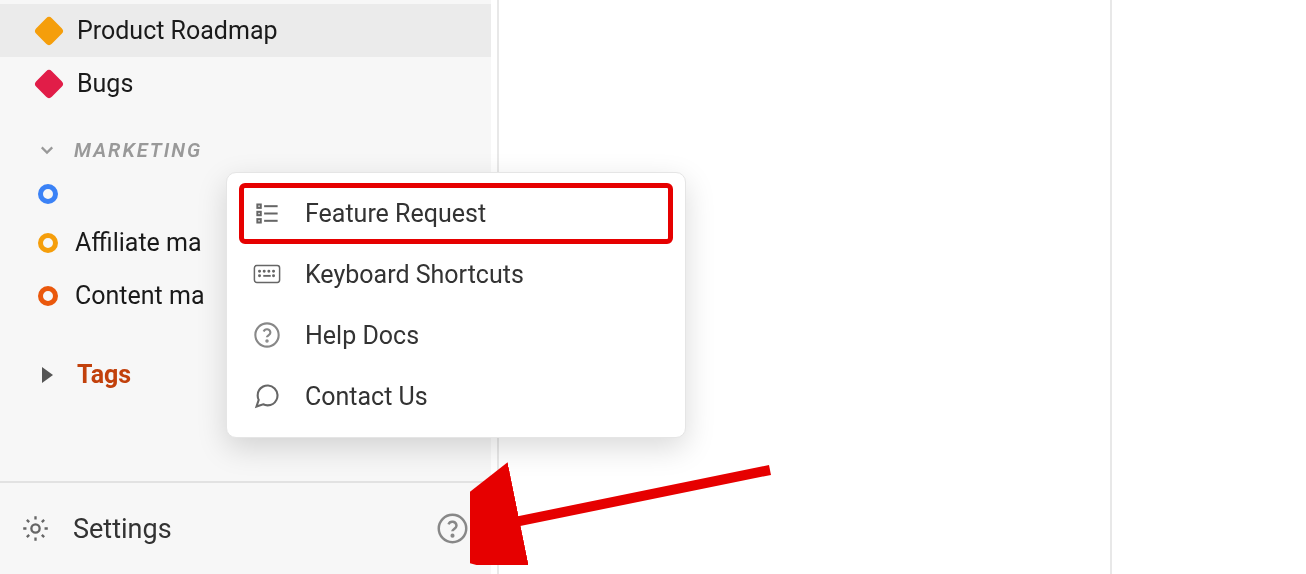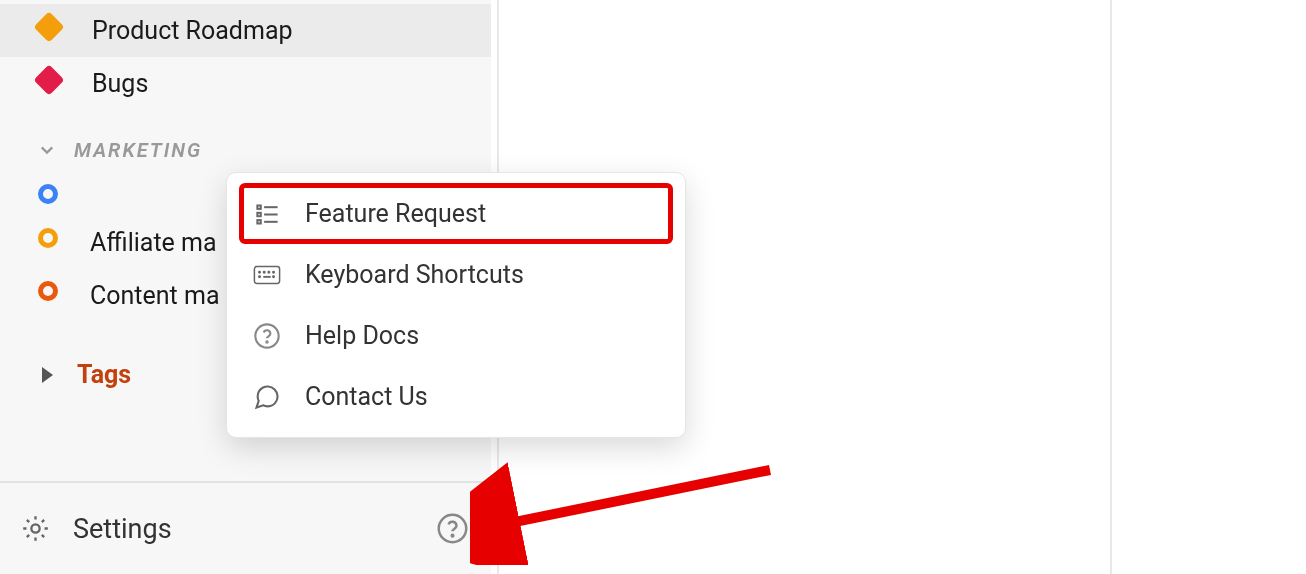--- a/index.html
+++ b/index.html
@@ -22,23 +22,23 @@
       display: flex;
       flex-direction: column;
       position: relative;
     }
     .sidebar-content {
       flex: 1;
       padding-top: 4px;
     }
     .sidebar-item {
       display: flex;
-      align-items: flex-start;
+      align-items: center;
       padding: 12px 16px 12px 38px;
-      gap: 32px;
+      gap: 17px;
       cursor: pointer;
     }
     .sidebar-item.active {
       background: #ebebeb;
     }
     .diamond-icon {
       width: 22px;
       height: 22px;
       transform: rotate(45deg);
       border-radius: 4px;
@@ -133,21 +133,21 @@
       top: 172px;
       width: 460px;
       background: #ffffff;
       border: 1px solid #e5e5e5;
       border-radius: 10px;
       box-shadow: 0 10px 30px rgba(0,0,0,0.15);
       padding: 10px 12px;
     }
     .popup-item {
       display: flex;
-      align-items: flex-end;
+      align-items: flex-start;
       gap: 24px;
       padding: 16px 14px;
       cursor: pointer;
       border-radius: 6px;
     }
     .popup-item.highlighted {
       border: 5px solid #e60000;
       padding: 11px 9px;
     }
     .popup-item-label {

